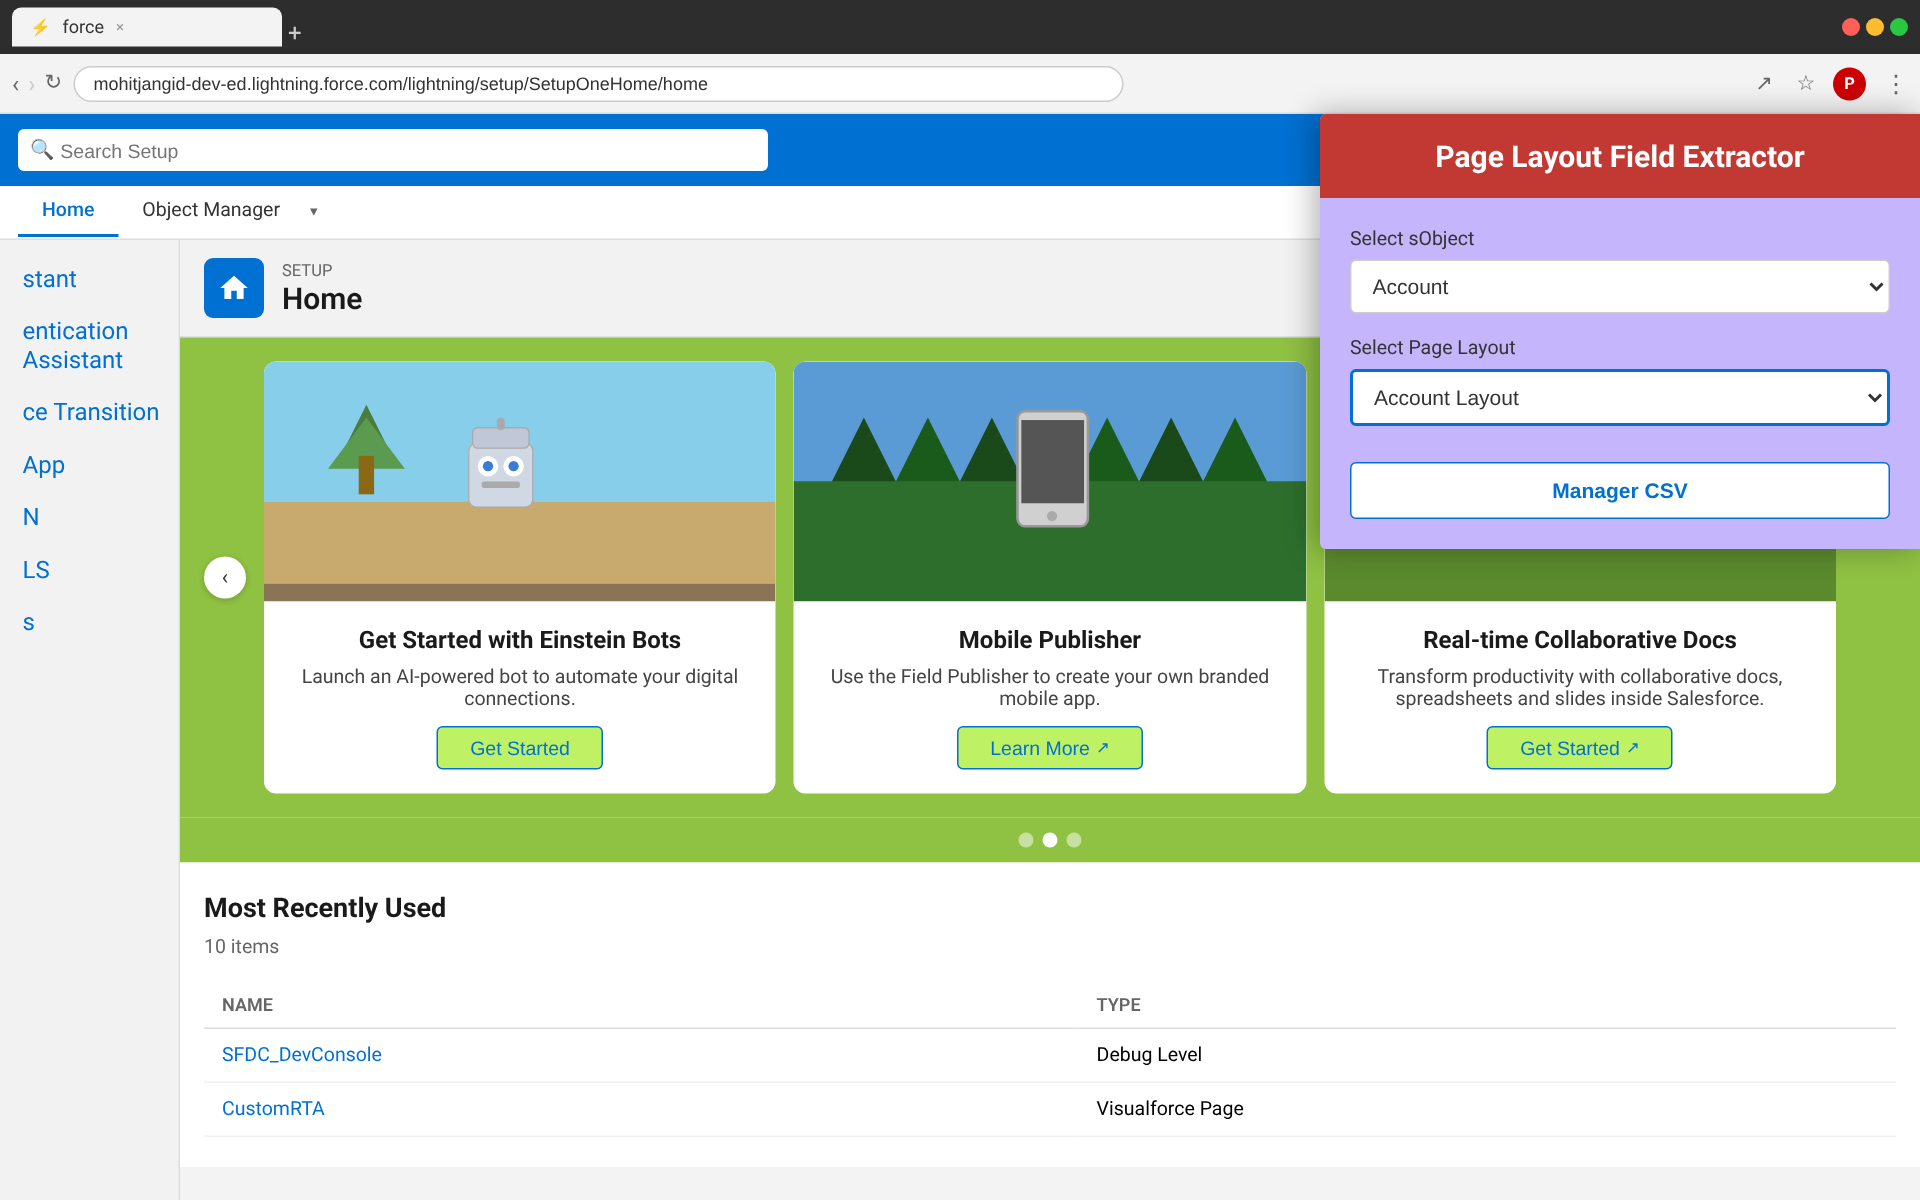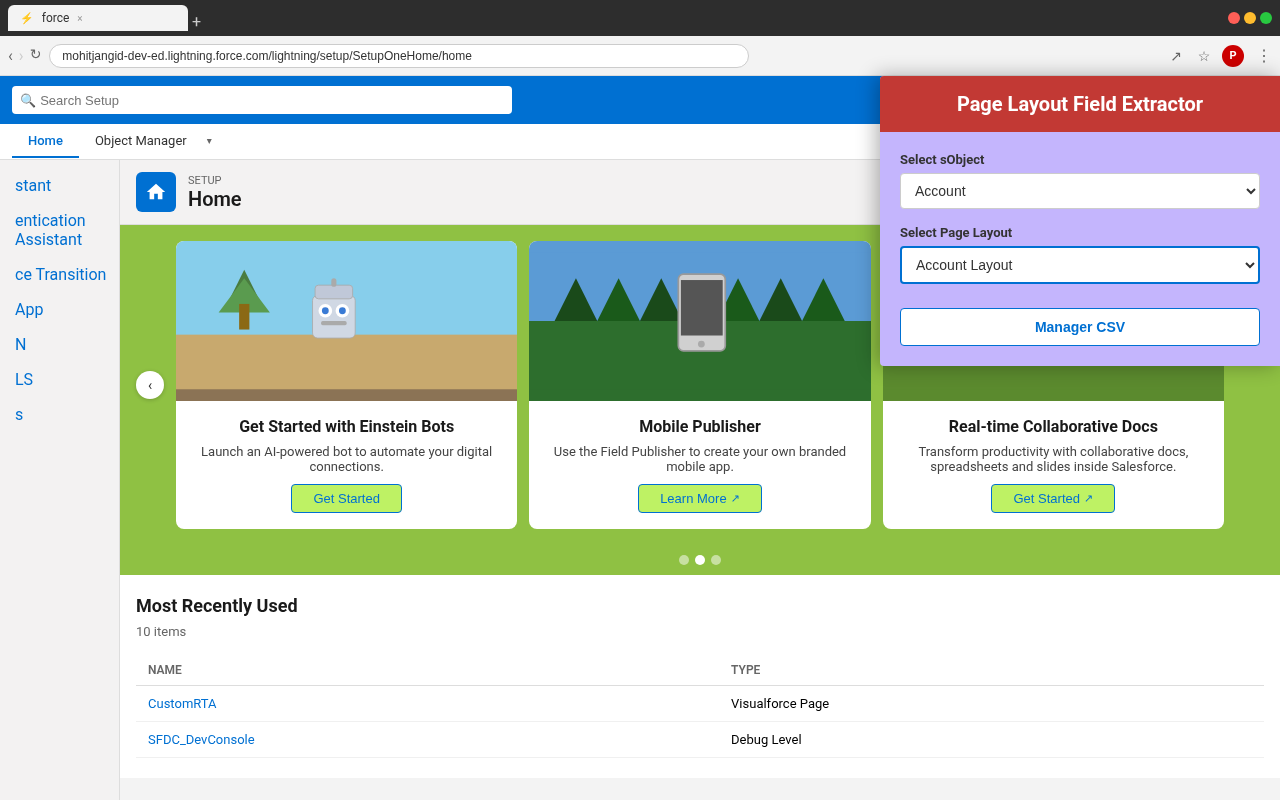--- a/index.html
+++ b/index.html
@@ -74,21 +74,21 @@
     .mru-table { width: 100%; border-collapse: collapse; }
     .mru-table th { text-align: left; padding: 8px 12px; font-size: 12px; color: #666; text-transform: uppercase; border-bottom: 1px solid #ddd; font-weight: 600; }
     .mru-table td { padding: 10px 12px; font-size: 13px; border-bottom: 1px solid #f0f0f0; }
     .mru-table td a { color: #0070d2; text-decoration: none; }
 
     
     .panel-overlay { position: fixed; top: 76px; right: 0; width: 400px; background: #c4b5fd; box-shadow: -4px 0 20px rgba(0,0,0,0.3); z-index: 1000; border-radius: 4px 0 0 4px; overflow: hidden; }
     .panel-header { background: #c23934; color: white; padding: 16px 20px; text-align: center; }
     .panel-title { font-size: 20px; font-weight: 700; }
     .panel-body { padding: 20px; }
-    .panel-label { font-size: 13px; color: #333; margin-bottom: 6px; font-weight: 700; }
+    .panel-label { font-size: 13px; color: #333; margin-bottom: 6px; font-weight: 400; }
     .panel-select { width: 100%; padding: 8px 10px; font-size: 14px; border: 1px solid #ccc; border-radius: 4px; background: white; appearance: auto; color: #333; margin-bottom: 16px; cursor: pointer; }
     .panel-btn { width: 100%; padding: 10px; background: white; border: 1px solid #0070d2; color: #0070d2; font-size: 14px; font-weight: 600; border-radius: 4px; cursor: pointer; margin-top: 8px; }
   </style>
 </head>
 <body>
 
 <div class="browser-chrome">
   <div class="browser-tabs">
     <div class="browser-tab active">
       <span style="font-size:11px;color:#888;">⚡</span>
@@ -271,26 +271,26 @@
         <div class="mru-count">10 items</div>
         <table class="mru-table">
           <thead>
             <tr>
               <th>NAME</th>
               <th>TYPE</th>
             </tr>
           </thead>
           <tbody>
             <tr>
+              <td><a href="#">SFDC_DevConsole</a></td>
+              <td>Debug Level</td>
+            </tr>
+            <tr>
               <td><a href="#">CustomRTA</a></td>
               <td>Visualforce Page</td>
-            </tr>
-            <tr>
-              <td><a href="#">SFDC_DevConsole</a></td>
-              <td>Debug Level</td>
             </tr>
           </tbody>
         </table>
       </div>
     </div>
   </div>
 </div>
 
 <div class="panel-overlay">
   <div class="panel-header">

